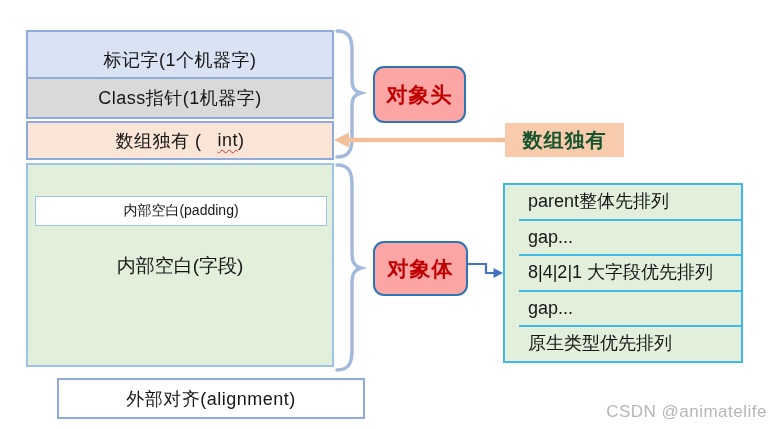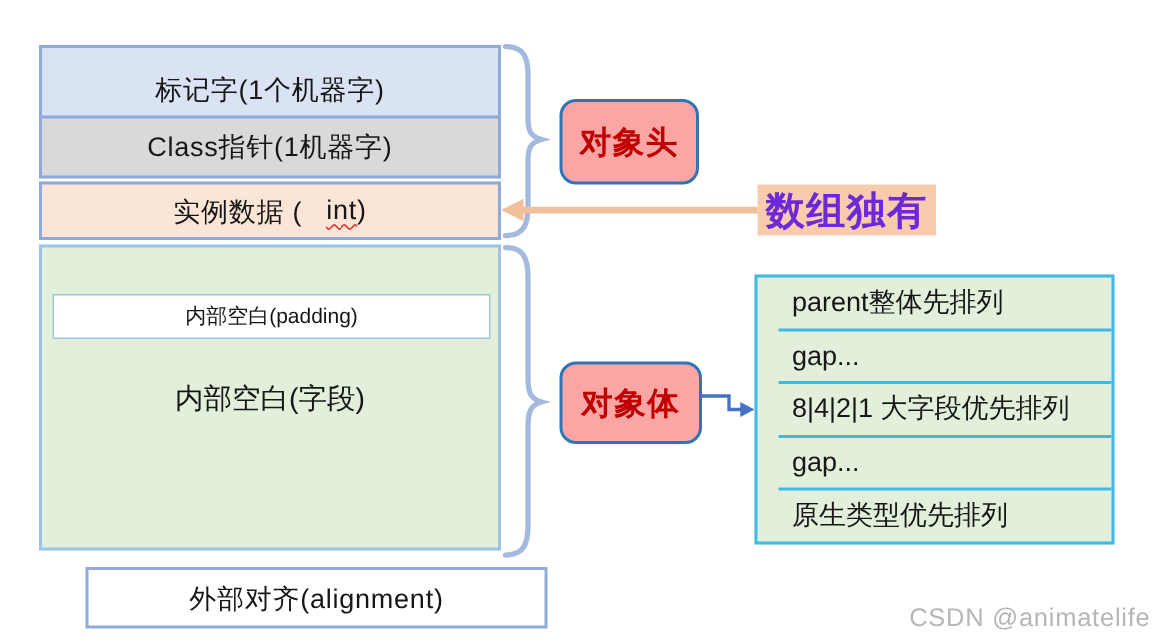--- a/index.html
+++ b/index.html
@@ -38,21 +38,21 @@
   
   .callout{
     border:2px solid #2e75b6;border-radius:11px;background:#fca5a5;
     display:flex;align-items:center;justify-content:center;
     color:#c00000;font-size:21px;font-weight:bold;letter-spacing:1px;
   }
   
   .array-only{
     left:505px;top:123px;width:119px;height:34px;background:#f8cbad;
     display:flex;align-items:center;justify-content:center;
-    color:#6d28d9;font-size:26px;font-weight:bold;letter-spacing:1px;
+    color:#14532d;font-size:20px;font-weight:bold;letter-spacing:1px;
   }
   
   .rule-list{
     left:503px;top:183px;width:240px;
     border:2px solid #3fb9e5;background:#e2efda;padding-left:14px;
   }
   .rule-row{
     height:33.5px;line-height:33.5px;padding-left:9px;
     font-size:18px;border-bottom:2px solid #3fb9e5;
     white-space:nowrap;overflow:hidden;
@@ -79,21 +79,21 @@
 
     <path d="M 468 264 L 486 264 L 486 273 L 495 273" fill="none" stroke="#4472c4" stroke-width="2.2"></path>
     <polygon points="503,273 493.5,268 493.5,278" fill="#4472c4"></polygon>
   </svg>
 
   <div class="abs mem-box fill-mark" style="top:30px;height:60px;">标记字(1个机器字)</div>
 
   <div class="abs mem-box fill-class" style="top:77px;height:42px;">Class指针(1机器字)</div>
 
   <div class="abs mem-box fill-arraylen" style="top:121px;height:39px;">
-    <span>实例数据 (</span>
+    <span>数组独有 (</span>
       <span class="misspelled">int</span>
       <span>)</span>
   </div>
 
   <div class="abs green-box">
     <div class="abs inner-pad">内部空白(padding)</div>
     <div class="abs instance-label">内部空白(字段)</div>
   </div>
 
   <div class="abs mem-box fill-white" style="top:378px;height:41px;margin-left:31px;">外部对齐(alignment)</div>

